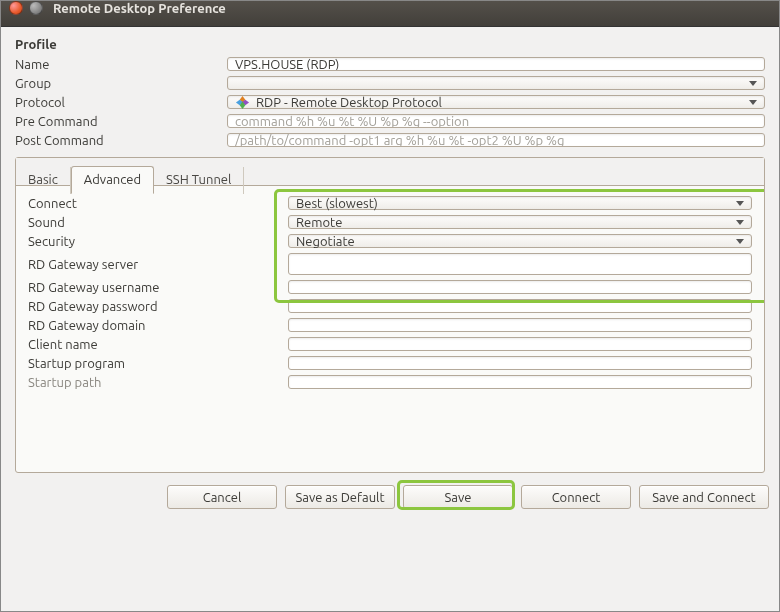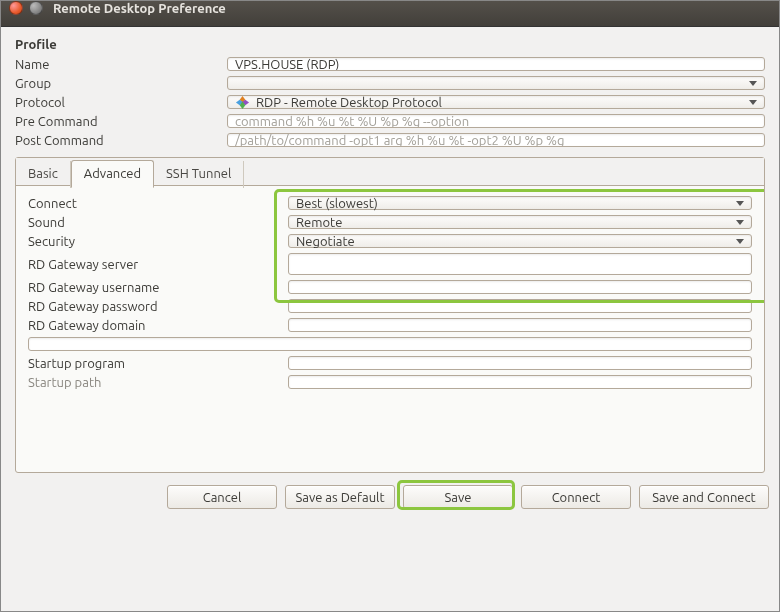--- a/index.html
+++ b/index.html
@@ -85,21 +85,21 @@
     height: 28px;
     border-bottom: 1px solid #b4a99a;
     background: #f2f1f0;
   }
   .tab {
     padding: 5px 12px;
     border-right: 1px solid #cfc9be;
     color: #4a4844;
     cursor: default;
     position: relative;
-    top: 3px;
+    top: 9px;
   }
   .tab.active {
     background: #fafaf8;
     border: 1px solid #b4a99a;
     border-bottom: 1px solid #fafaf8;
     border-top-left-radius: 3px;
     border-top-right-radius: 3px;
     font-weight: normal;
     color: #3c3b37;
     margin-top: -1px;
@@ -238,20 +238,21 @@
       </div>
       <div class="adv-row">
         <div class="label">RD Gateway password</div>
         <input class="text-input" type="password" style="">
       </div>
       <div class="adv-row">
         <div class="label">RD Gateway domain</div>
         <input class="text-input" style="">
       </div>
       <div class="adv-row">
+        <div class="label">Client name</div>
         <input class="text-input" style="">
       </div>
       <div class="adv-row">
         <div class="label">Startup program</div>
         <input class="text-input" style="">
       </div>
       <div class="adv-row">
         <div class="label cut-label">Startup path</div>
         <input class="text-input" style="height: 14px;">
       </div>

